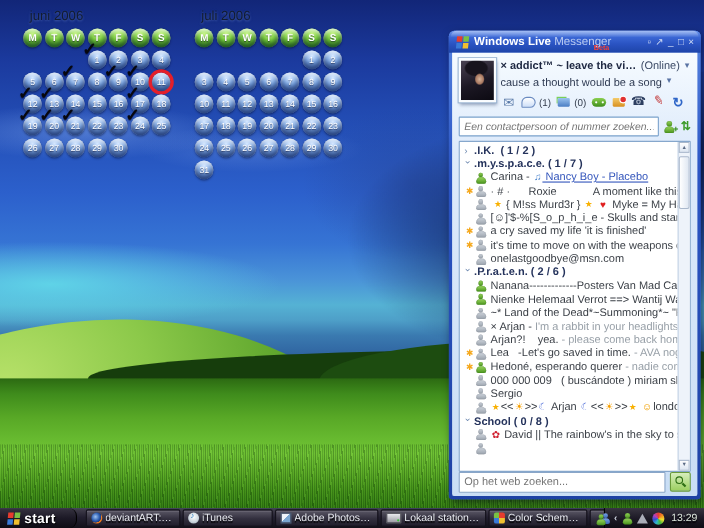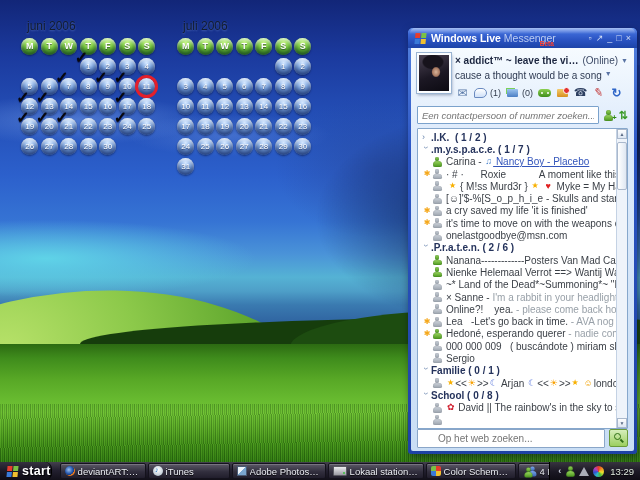--- a/index.html
+++ b/index.html
@@ -24,21 +24,21 @@
   .ridge2{position:absolute;left:290px;right:-60px;top:310px;height:48px;background:#1d4c10;border-radius:50% 60% 0 0/85% 70% 0 0;}
   .field{position:absolute;left:0;right:0;top:344px;bottom:0;
     background:linear-gradient(180deg,#2c6a12 0%,#3f8c1c 12%,#58a826 30%,#68bb30 48%,#72c436 58%,#5cab27 72%,#418d18 86%,#2d7410 100%);}
   .grass{position:absolute;left:0;right:0;bottom:0;height:58px;opacity:.8;
     background:repeating-linear-gradient(88deg,rgba(10,50,4,.38) 0 1px,rgba(120,200,60,.25) 1px 2px,rgba(30,90,10,.32) 2px 3px,rgba(90,170,40,.2) 3px 4px);}
 
   
   #calendars .calendar{position:absolute;}
   #calendars .calendar:nth-child(1){left:20px;top:7px;}
   #calendars .calendar:nth-child(2){left:176px;top:7px;}
-  .cal-title{font-size:12px;color:#121c30;margin:12px 0 3px 7px;text-shadow:0 1px 2px rgba(120,150,220,.5);}
+  .cal-title{font-size:12px;color:#121c30;margin:0 0 3px 7px;text-shadow:0 1px 2px rgba(120,150,220,.5);}
   .cal-grid{display:grid;grid-template-columns:repeat(7,19.5px);grid-auto-rows:20px;}
   .cell{display:flex;align-items:center;justify-content:center;}
   .orb{position:relative;width:17px;height:17px;border-radius:50%;display:flex;align-items:center;justify-content:center;
     color:#fff;text-shadow:0 1px 1px rgba(0,0,30,.55);
     box-shadow:inset 0 -4px 5px rgba(0,0,40,.45),inset 0 2px 3px rgba(255,255,255,.75),0 1px 2px rgba(0,0,20,.45);}
   .orb.green{background:radial-gradient(circle at 50% 28%,#c6f288 0%,#74ce38 45%,#2f9416 85%);font-size:9px;font-weight:bold;}
   .orb.blue{background:radial-gradient(circle at 50% 28%,#d6e8ff 0%,#7aa6e4 45%,#3a6ec0 88%);font-size:8px;}
   .check{position:absolute;left:-5px;top:-8px;font-size:16px;font-weight:bold;color:#07070d;line-height:1;pointer-events:none;}
   .ring{position:absolute;left:-3px;top:-3px;width:23px;height:23px;border:3px solid #e41f2a;border-radius:50%;box-sizing:border-box;pointer-events:none;}
 
@@ -117,29 +117,29 @@
   .c-music{color:#3a78c8;font-size:9px;}
   .c-rainbow{width:10px;height:5px;border-radius:10px 10px 0 0;vertical-align:1px;
     background:radial-gradient(circle at 50% 100%,#ffffff 0px,#44bbdd 1.5px,#22bb22 2.5px,#dddd00 3.5px,#ee2222 4.8px,transparent 5.2px);}
   .vscroll{position:absolute;right:0;top:0;bottom:0;width:10px;background:#eef3fa;border-left:1px solid #c4d2e4;}
   .sbtn{position:absolute;left:0;right:0;height:10px;background:linear-gradient(#fdfdfe,#dde6f2);border:1px solid #aab8cc;box-sizing:border-box;display:flex;align-items:center;justify-content:center;font-size:5px;color:#5a6a84;}
   .sbtn.up{top:0;}.sbtn.down{bottom:0;}
   .sthumb{position:absolute;left:0;right:0;top:13px;height:48px;background:linear-gradient(90deg,#ffffff,#dfe7f2);border:1px solid #aab8cc;border-radius:2px;box-sizing:border-box;}
 
   
   .websearch{position:absolute;left:6px;right:6px;bottom:4px;height:18px;display:flex;align-items:center;gap:4px;}
-  .websearch input{flex:1;height:15px;border:1px solid #8aa6c8;border-radius:1px;background:#fff;font:10px "Liberation Sans",sans-serif;color:#8a94a4;padding:1px 20px;outline:none;min-width:0;}
+  .websearch input{flex:1;height:15px;border:1px solid #8aa6c8;border-radius:1px;background:#fff;font:10px "Liberation Sans",sans-serif;color:#8a94a4;padding:1px 4px;outline:none;min-width:0;}
   .searchbtn{position:relative;width:17px;height:16px;flex:none;border:1px solid #6a9a3a;border-radius:2px;background:linear-gradient(#d6eebc,#9ccf60);cursor:default;}
   .searchbtn::before{content:'';position:absolute;left:4px;top:3px;width:5px;height:5px;border:1.5px solid #2e6e14;border-radius:50%;}
   .searchbtn::after{content:'';position:absolute;left:10px;top:10px;width:4px;height:1.5px;background:#2e6e14;transform:rotate(45deg);}
 
   
   .taskbar{position:absolute;left:0;bottom:0;width:640px;height:18px;display:flex;align-items:center;
     background:linear-gradient(180deg,#44414e 0%,#232030 45%,#121019 100%);}
-  .startbtn{height:18px;display:flex;align-items:center;gap:4px;padding:0 0 0 6px;flex:none;cursor:default;
+  .startbtn{height:18px;display:flex;align-items:center;gap:4px;padding:0 18px 0 6px;flex:none;cursor:default;
     background:linear-gradient(180deg,#35323f,#1c1926 50%,#0e0c14);border-right:1px solid #000;border-radius:0 7px 7px 0;}
   .startbtn .slabel{color:#fff;font-size:12.5px;font-weight:bold;letter-spacing:.3px;text-shadow:1px 1px 1px #000;}
   .taskbtns{display:flex;align-items:center;gap:2px;margin-left:8px;flex:1;min-width:0;}
   .taskbtn{height:14px;display:flex;align-items:center;gap:3px;padding:0 4px;border:1px solid #14121c;border-radius:2px;cursor:default;
     background:linear-gradient(180deg,#5b5866,#322f3e 55%,#211e2c);box-shadow:inset 0 1px 0 rgba(255,255,255,.18);overflow:hidden;flex:none;}
   .taskbtn .tlabel{color:#eceef4;font-size:9.5px;white-space:nowrap;overflow:hidden;text-overflow:ellipsis;text-shadow:0 1px 1px #000;}
   .grouparrow{width:13px;justify-content:center;color:#dfe4f0;font-size:8px;}
   .ticon{flex:none;display:inline-block;}
   .i-firefox{width:10px;height:10px;border-radius:50%;background:radial-gradient(circle at 38% 38%,#9ec2f0 0%,#2a5cb0 42%,#1a3c80 58%,#f08020 62%,#e05c10 100%);}
   .i-itunes{position:relative;width:10px;height:10px;border-radius:50%;background:radial-gradient(circle at 50% 38%,#ffffff,#cfd8e0 55%,#9aa8b4);}
@@ -562,54 +562,50 @@
               <span class="seg">Nienke Helemaal Verrot ==&gt; Wantij Was Kickee =D ...</span>
             </div>
             <div class="row">
               <span class="starcol"></span>
               <span class="buddy offline"></span>
               <span class="seg">~* Land of the Dead*~Summoning*~ "Pandy? Wecht ...</span>
             </div>
             <div class="row">
               <span class="starcol"></span>
               <span class="buddy offline"></span>
-              <span class="seg">× Sanne - </span>
+              <span class="seg">× Arjan - </span>
               <span class="seg muted">I'm a rabbit in your headlights.</span>
             </div>
             <div class="row">
               <span class="starcol"></span>
               <span class="buddy offline"></span>
-              <span class="seg">Online?!    yea. </span>
+              <span class="seg">Arjan?!    yea. </span>
               <span class="seg muted">- please come back home</span>
             </div>
             <div class="row">
               <span class="starcol">✱</span>
               <span class="buddy offline"></span>
-              <span class="seg">Lea   -Let's go back in time. </span>
+              <span class="seg">Lea   -Let's go saved in time. </span>
               <span class="seg muted">- AVA nog 1 nachtje</span>
             </div>
             <div class="row">
               <span class="starcol">✱</span>
               <span class="buddy online"></span>
               <span class="seg">Hedoné, esperando querer </span>
               <span class="seg muted">- nadie como tú, nadie co...</span>
             </div>
             <div class="row">
               <span class="starcol"></span>
               <span class="buddy offline"></span>
               <span class="seg">000 000 009   ( buscándote ) miriam slads</span>
             </div>
             <div class="row">
               <span class="starcol"></span>
               <span class="buddy offline"></span>
               <span class="seg">Sergio</span>
-            </div>
-            <div class="row">
-              <span class="chev exp">›</span>
-              <span class="glabel">Familie ( 0 / 1 )</span>
             </div>
             <div class="row">
               <span class="starcol"></span>
               <span class="buddy offline"></span>
               <span class="ci c-star">★</span>
               <span class="seg">&lt;&lt;</span>
               <span class="ci c-sun">☀</span>
               <span class="seg">&gt;&gt;</span>
               <span class="ci c-moon">☾</span>
               <span class="seg"> Arjan </span>

